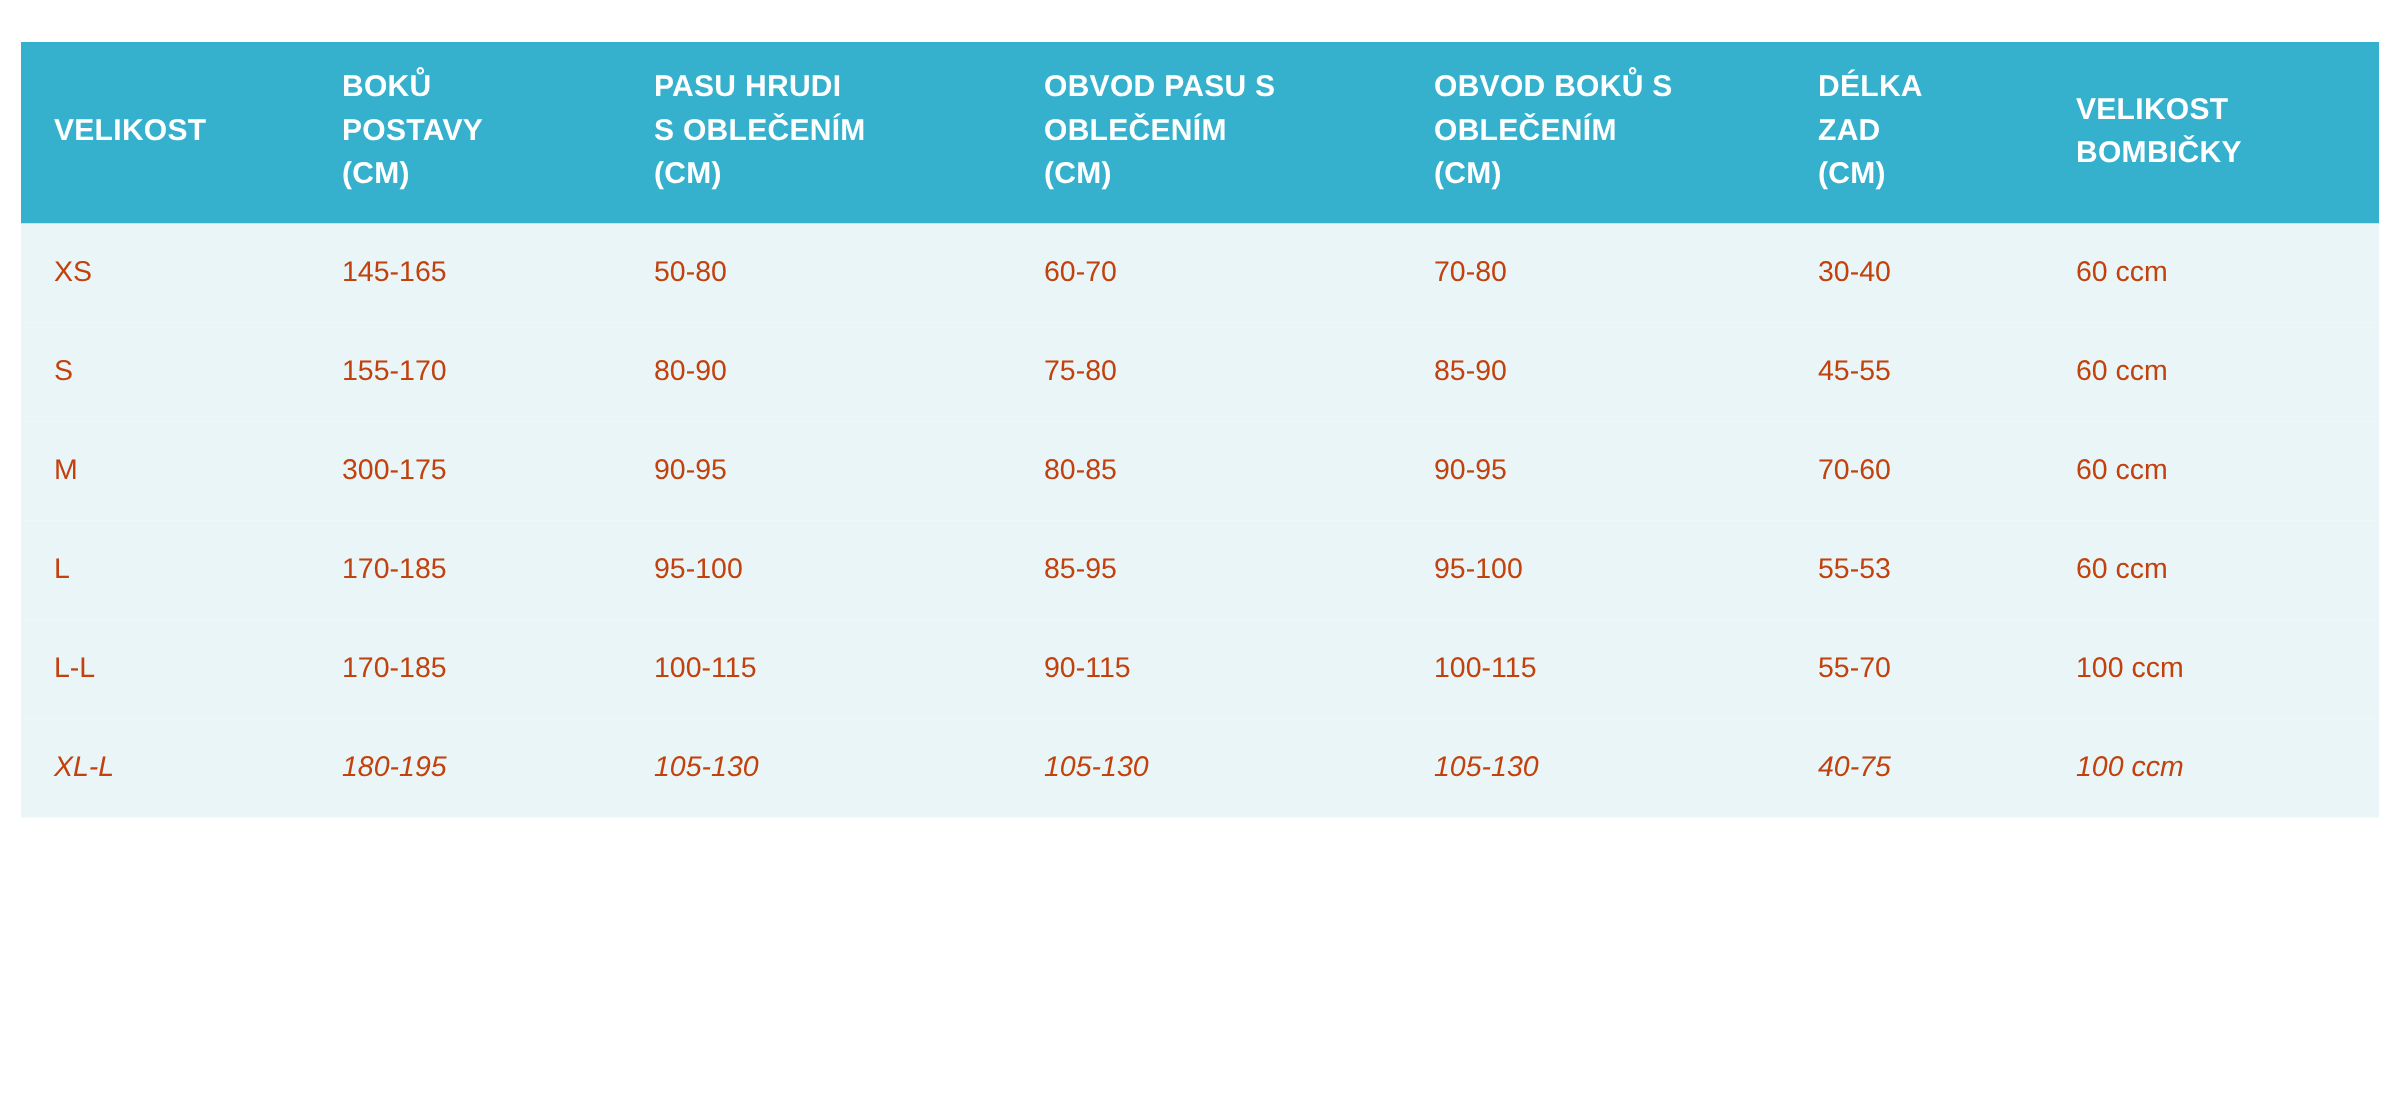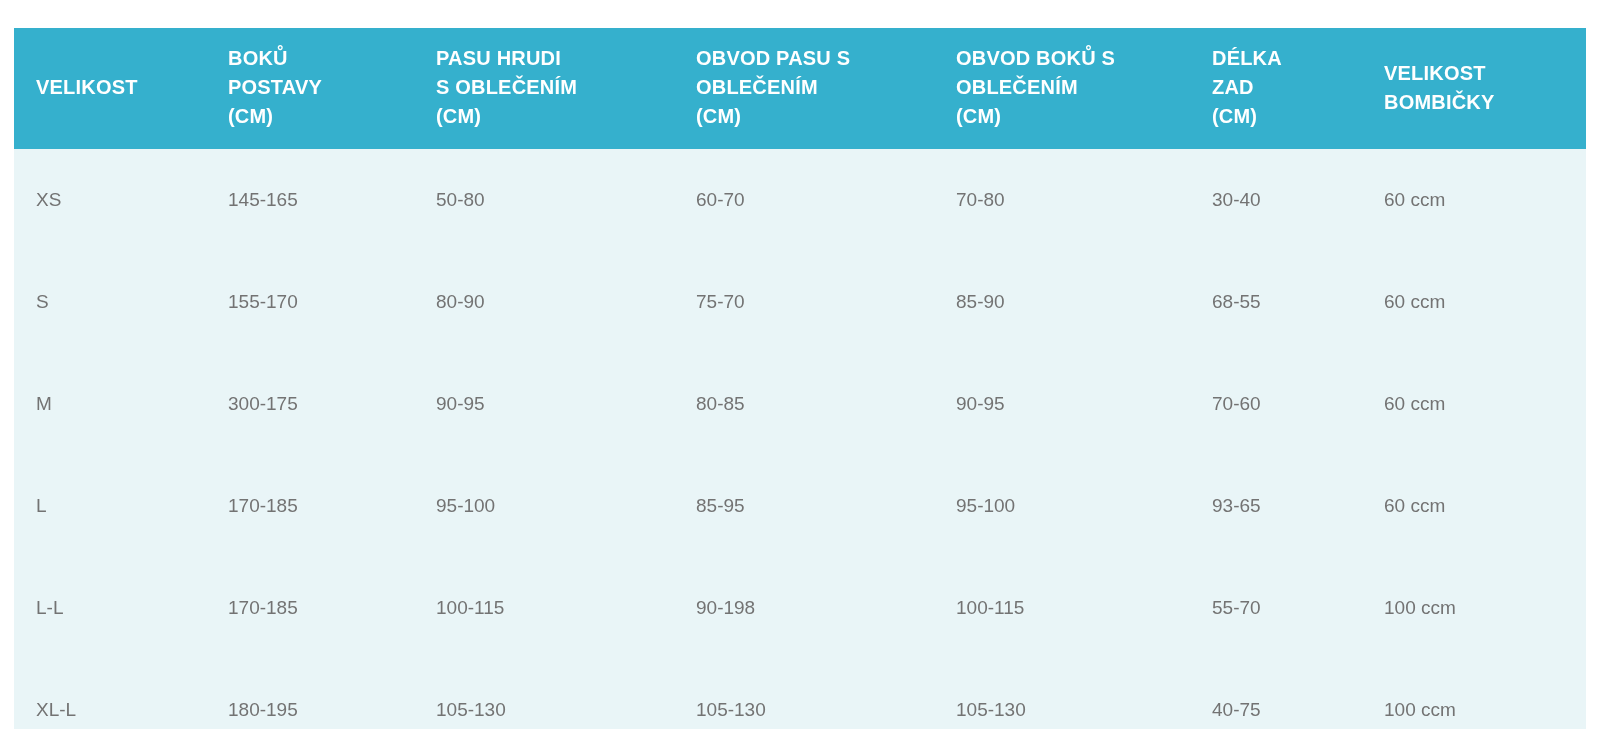--- a/index.html
+++ b/index.html
@@ -39,33 +39,34 @@
     line-height: 1.45;
     padding: 16px 22px 18px 22px;
     letter-spacing: 0.2px;
     border-right: 2px solid #ffffff;
   }
   thead th:last-child {
     border-right: none;
   }
   tbody td {
     background: #e9f5f7;
-    color: #737373;
+    color: #c2410c;
     font-size: 19px;
     font-weight: normal;
-    padding: 40px 22px;
+    padding: 22px 22px;
     border-right: 2px solid #ffffff;
     border-bottom: 2px solid #ffffff;
     white-space: nowrap;
   }
   tbody td:last-child {
     border-right: none;
   }
   tbody tr:last-child td {
     border-bottom: none;
+    font-style: italic;
   }
   
   col.c0 { width: 192px; }
   col.c1 { width: 208px; }
   col.c2 { width: 260px; }
   col.c3 { width: 260px; }
   col.c4 { width: 256px; }
   col.c5 { width: 172px; }
   col.c6 { width: 224px; }
   .hdr-line { display: block; }
@@ -127,48 +128,48 @@
         <td>50-80</td>
         <td>60-70</td>
         <td>70-80</td>
         <td>30-40</td>
         <td>60 ccm</td>
       </tr>
       <tr>
         <td>S</td>
         <td>155-170</td>
         <td>80-90</td>
-        <td>75-70</td>
+        <td>75-80</td>
         <td>85-90</td>
-        <td>68-55</td>
+        <td>45-55</td>
         <td>60 ccm</td>
       </tr>
       <tr>
         <td>M</td>
         <td>300-175</td>
         <td>90-95</td>
         <td>80-85</td>
         <td>90-95</td>
         <td>70-60</td>
         <td>60 ccm</td>
       </tr>
       <tr>
         <td>L</td>
         <td>170-185</td>
         <td>95-100</td>
         <td>85-95</td>
         <td>95-100</td>
-        <td>93-65</td>
+        <td>55-53</td>
         <td>60 ccm</td>
       </tr>
       <tr>
         <td>L-L</td>
         <td>170-185</td>
         <td>100-115</td>
-        <td>90-198</td>
+        <td>90-115</td>
         <td>100-115</td>
         <td>55-70</td>
         <td>100 ccm</td>
       </tr>
       <tr>
         <td>XL-L</td>
         <td>180-195</td>
         <td>105-130</td>
         <td>105-130</td>
         <td>105-130</td>

